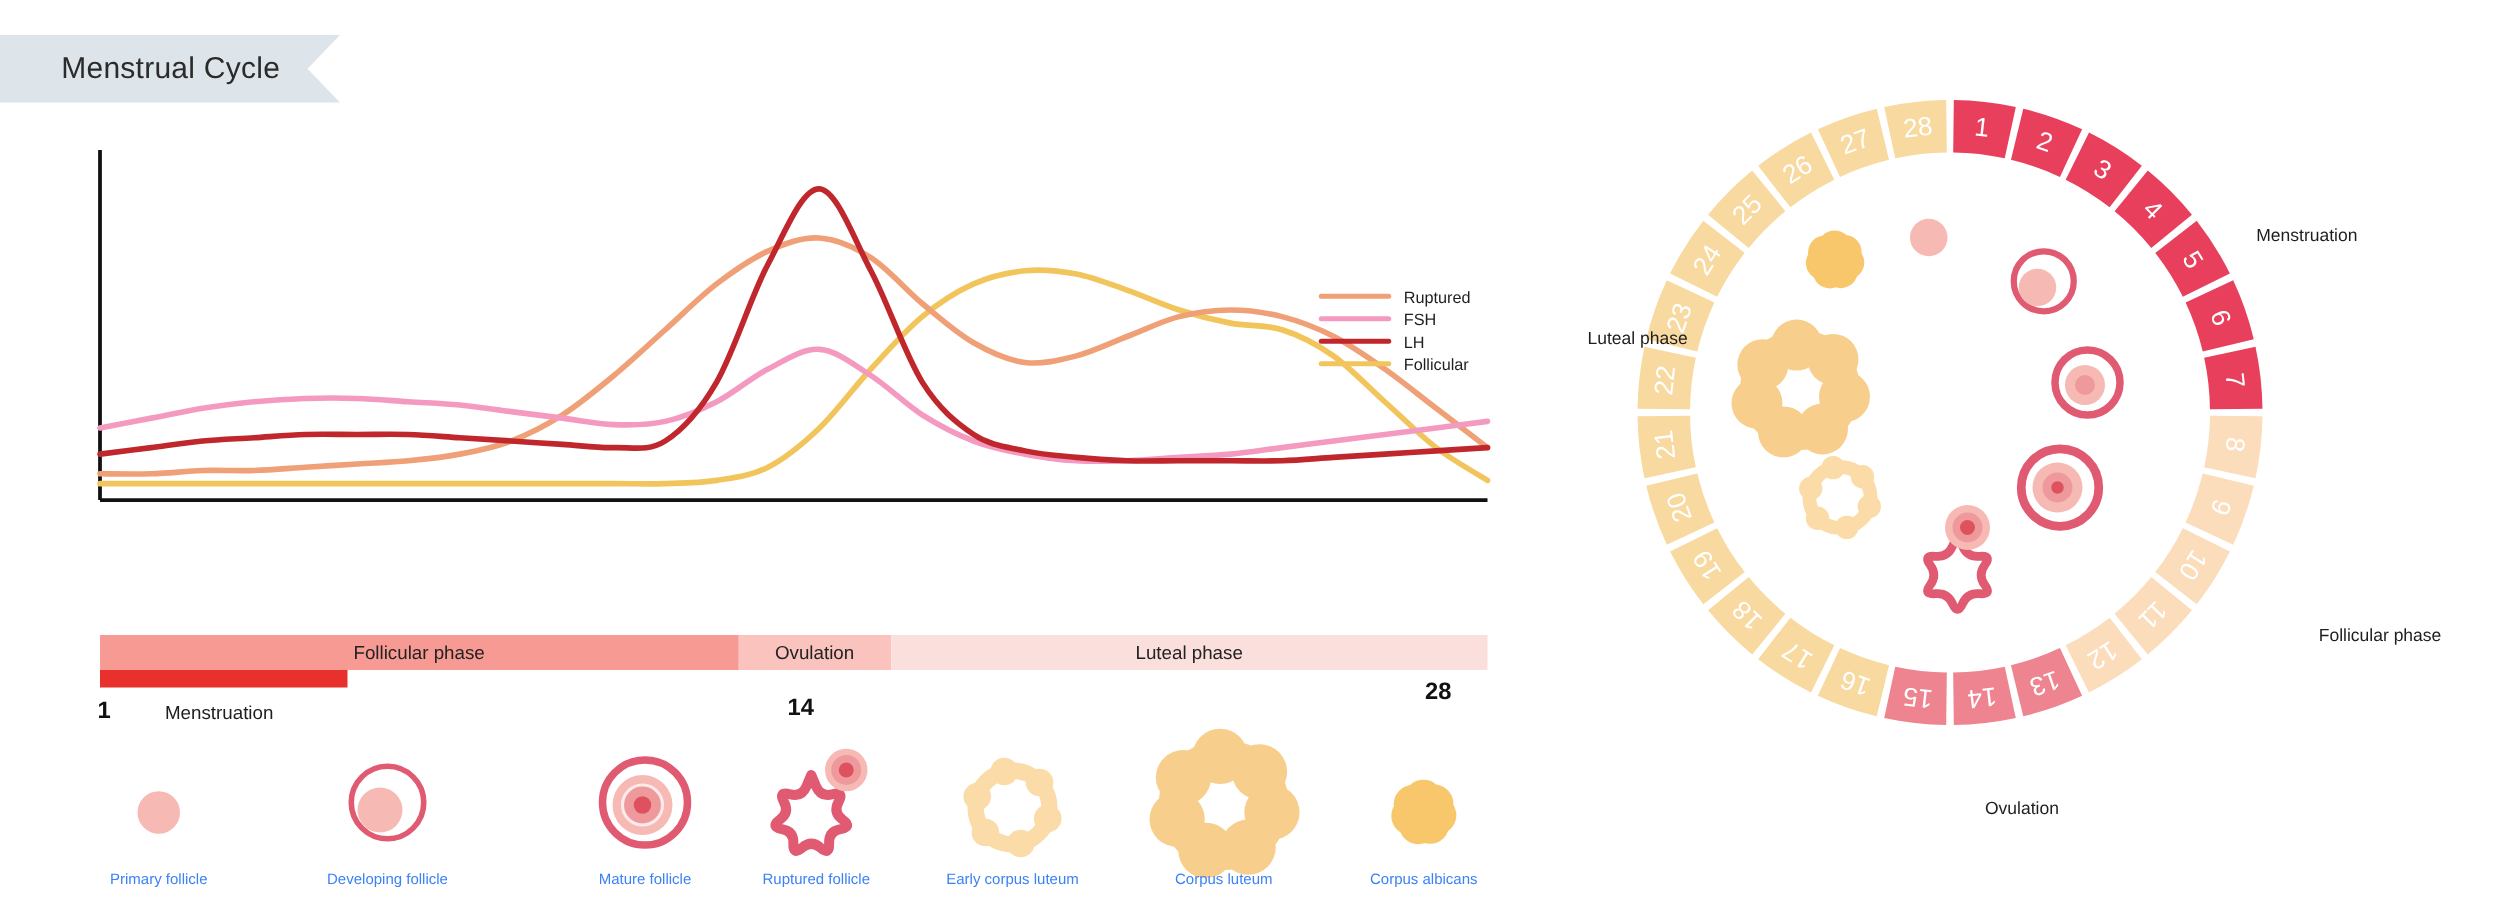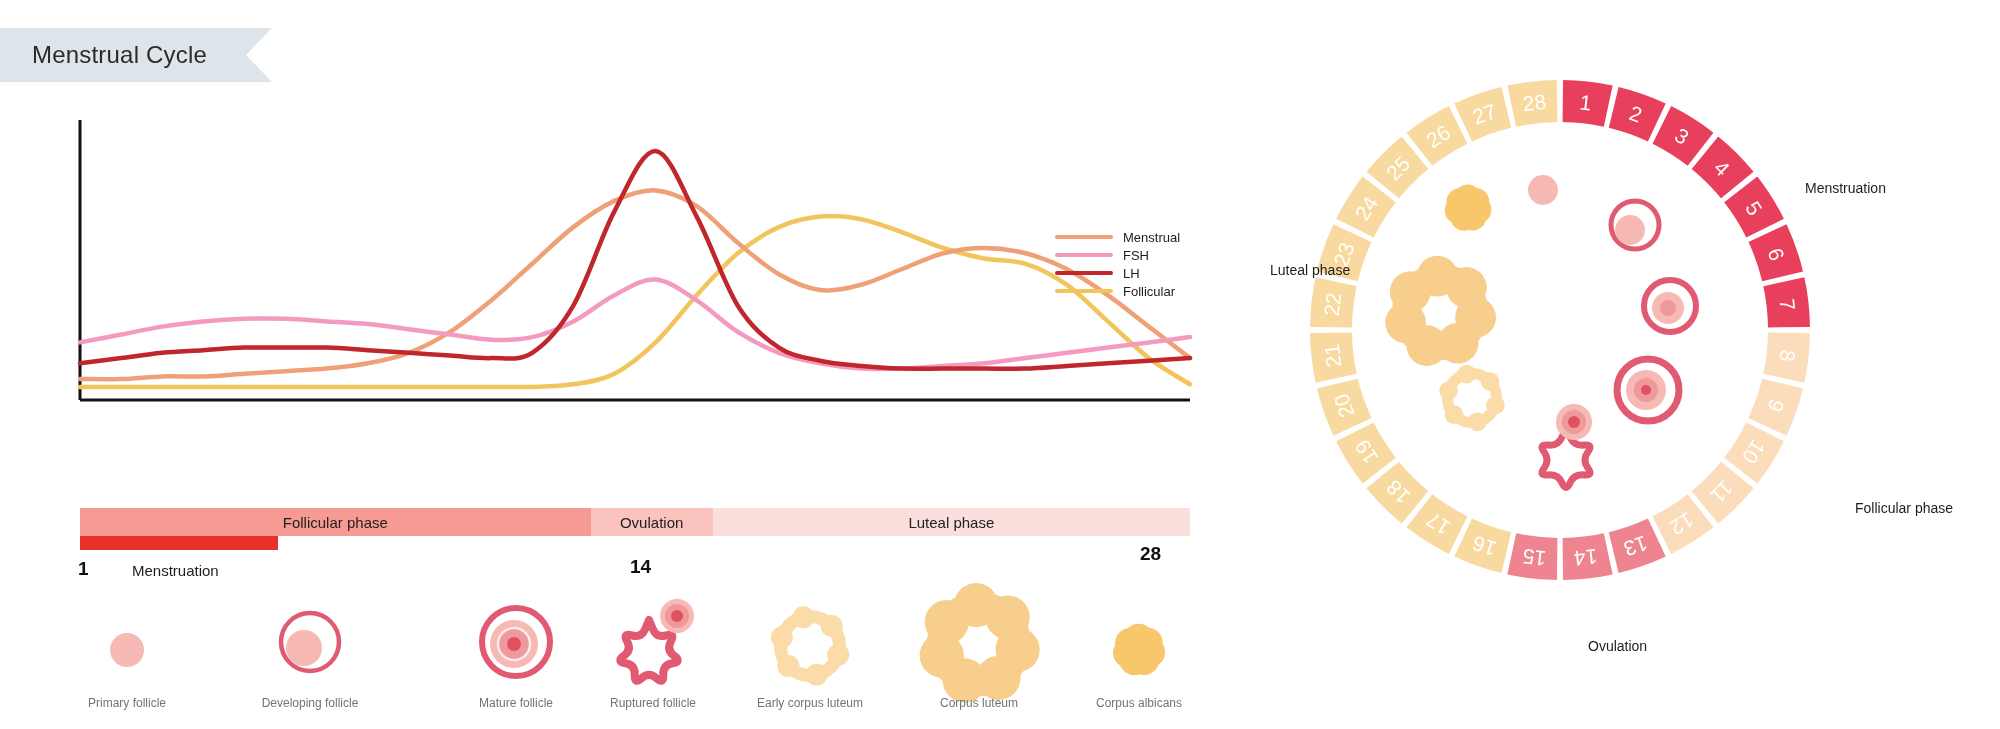--- a/index.html
+++ b/index.html
@@ -8,21 +8,21 @@
     background: #ffffff;
     font-family: "Liberation Sans", sans-serif;
     overflow: hidden;
     position: relative;
   }
   #title-banner {
     position: absolute; left: 0; top: 28px;
     width: 272px; height: 54px;
     background: #dde4ea;
     display: flex; align-items: center;
-    padding-left: 32px;
+    padding-left: 49px;
   }
   #title-banner::after {
     content: ""; position: absolute; right: 0; top: 0;
     width: 0; height: 0;
     border-top: 27px solid transparent;
     border-bottom: 27px solid transparent;
     border-right: 26px solid #ffffff;
   }
   #title-text { font-size: 24px; color: #2b2b2b; letter-spacing: .2px; }
 
@@ -40,21 +40,21 @@
   .phase-seg { display: flex; align-items: center; justify-content: center; font-size: 15px; color: #222; }
   #menstruation-bar { position: absolute; left: 80px; top: 436px; width: 198px; height: 14px; background: #e8312c; }
 
   #tick-1  { position: absolute; left: 78px;  top: 458px; font-size: 19px; font-weight: bold; color: #111; }
   #tick-14 { position: absolute; left: 630px; top: 456px; font-size: 19px; font-weight: bold; color: #111; }
   #tick-28 { position: absolute; left: 1140px;top: 443px; font-size: 19px; font-weight: bold; color: #111; }
   #menstruation-label { position: absolute; left: 132px; top: 462px; font-size: 15px; color: #1e1e1e; }
 
   
   #stages { position: absolute; left: 0; top: 480px; width: 1250px; height: 150px; }
-  .stage-caption { position: absolute; font-size: 12px; color: #737373; white-space: nowrap; transform: translateX(-50%); }
+  .stage-caption { position: absolute; font-size: 12px; color: #3b82f6; white-space: nowrap; transform: translateX(-50%); }
 
   
   #wheel-panel { position: absolute; left: 1270px; top: 40px; width: 730px; height: 650px; }
   #wheel-svg { position: absolute; left: 0; top: 0; }
   .wheel-label { position: absolute; font-size: 14px; color: #1e1e1e; white-space: nowrap; }
   #wheel-label-menstruation { left: 535px; top: 140px; }
   #wheel-label-follicular   { left: 585px; top: 460px; }
   #wheel-label-ovulation    { left: 318px; top: 598px; }
   #wheel-label-luteal       { left: 0px;   top: 222px; }
 </style>
@@ -73,21 +73,21 @@
         <path d="M80.0,286.9 C86.9,286.9 107.4,286.9 121.1,286.9 C134.8,286.9 148.5,286.9 162.2,286.9 C175.9,286.9 189.6,286.9 203.3,286.9 C217.0,286.9 230.7,286.9 244.4,286.9 C258.1,286.9 271.9,286.9 285.6,286.9 C299.3,286.9 313.0,286.9 326.7,286.9 C340.4,286.9 354.1,286.9 367.8,286.9 C381.5,286.9 395.2,286.9 408.9,286.9 C422.6,286.9 436.3,286.9 450.0,286.9 C463.7,286.9 477.4,286.9 491.1,286.9 C504.8,286.9 518.5,287.3 532.2,286.9 C545.9,286.5 559.6,286.5 573.3,284.3 C587.0,282.1 600.7,280.8 614.4,273.8 C628.1,266.8 641.9,255.5 655.6,242.4 C669.3,229.3 683.0,210.0 696.7,195.2 C710.4,180.4 724.1,164.6 737.8,153.3 C751.5,141.9 765.2,133.2 778.9,127.1 C792.6,121.0 806.3,117.9 820.0,116.6 C833.7,115.3 847.4,116.6 861.1,119.2 C874.8,121.8 888.5,127.5 902.2,132.3 C915.9,137.1 929.6,143.7 943.3,148.0 C957.0,152.4 970.7,155.9 984.4,158.5 C998.1,161.1 1011.9,159.4 1025.6,163.8 C1039.3,168.1 1053.0,175.1 1066.7,184.7 C1080.4,194.3 1094.1,209.2 1107.8,221.4 C1121.5,233.6 1135.2,247.6 1148.9,258.1 C1162.6,268.6 1183.1,279.9 1190.0,284.3" fill="none" stroke="#F2C55C" stroke-width="4.5" stroke-linecap="round"></path>
         <path d="M80.0,279.0 C86.9,279.0 107.4,279.5 121.1,279.0 C134.8,278.6 148.5,276.9 162.2,276.4 C175.9,276.0 189.6,276.9 203.3,276.4 C217.0,276.0 230.7,274.7 244.4,273.8 C258.1,272.9 271.9,272.1 285.6,271.2 C299.3,270.3 313.0,269.9 326.7,268.6 C340.4,267.3 354.1,265.9 367.8,263.3 C381.5,260.7 395.2,258.1 408.9,252.8 C422.6,247.6 436.3,240.6 450.0,231.9 C463.7,223.1 477.4,211.8 491.1,200.4 C504.8,189.1 518.5,176.0 532.2,163.8 C545.9,151.5 559.6,137.6 573.3,127.1 C587.0,116.6 600.7,107.0 614.4,100.9 C628.1,94.8 641.9,89.5 655.6,90.4 C669.3,91.3 683.0,97.4 696.7,106.1 C710.4,114.9 724.1,131.4 737.8,142.8 C751.5,154.2 765.2,166.4 778.9,174.2 C792.6,182.1 806.3,188.2 820.0,190.0 C833.7,191.7 847.4,188.2 861.1,184.7 C874.8,181.2 888.5,174.2 902.2,169.0 C915.9,163.8 929.6,156.8 943.3,153.3 C957.0,149.8 970.7,148.0 984.4,148.0 C998.1,148.0 1011.9,149.8 1025.6,153.3 C1039.3,156.8 1053.0,162.0 1066.7,169.0 C1080.4,176.0 1094.1,185.6 1107.8,195.2 C1121.5,204.8 1135.2,216.2 1148.9,226.6 C1162.6,237.1 1183.1,252.8 1190.0,258.1" fill="none" stroke="#EFA077" stroke-width="4.5" stroke-linecap="round"></path>
         <path d="M80.0,242.4 C86.9,241.1 107.4,237.1 121.1,234.5 C134.8,231.9 148.5,228.8 162.2,226.6 C175.9,224.5 189.6,222.7 203.3,221.4 C217.0,220.1 230.7,219.2 244.4,218.8 C258.1,218.3 271.9,218.3 285.6,218.8 C299.3,219.2 313.0,220.5 326.7,221.4 C340.4,222.3 354.1,222.7 367.8,224.0 C381.5,225.3 395.2,227.5 408.9,229.3 C422.6,231.0 436.3,232.8 450.0,234.5 C463.7,236.2 477.4,239.3 491.1,239.7 C504.8,240.2 518.5,240.2 532.2,237.1 C545.9,234.1 559.6,228.4 573.3,221.4 C587.0,214.4 600.7,202.2 614.4,195.2 C628.1,188.2 641.9,178.6 655.6,179.5 C669.3,180.4 683.0,191.7 696.7,200.4 C710.4,209.2 724.1,223.1 737.8,231.9 C751.5,240.6 765.2,247.6 778.9,252.8 C792.6,258.1 806.3,260.7 820.0,263.3 C833.7,265.9 847.4,267.7 861.1,268.6 C874.8,269.4 888.5,269.0 902.2,268.6 C915.9,268.1 929.6,266.8 943.3,265.9 C957.0,265.1 970.7,264.6 984.4,263.3 C998.1,262.0 1011.9,259.8 1025.6,258.1 C1039.3,256.3 1053.0,254.6 1066.7,252.8 C1080.4,251.1 1094.1,249.3 1107.8,247.6 C1121.5,245.9 1135.2,244.1 1148.9,242.4 C1162.6,240.6 1183.1,238.0 1190.0,237.1" fill="none" stroke="#F49AC1" stroke-width="4.5" stroke-linecap="round"></path>
         <path d="M80.0,263.3 C86.9,262.4 107.4,259.8 121.1,258.1 C134.8,256.3 148.5,254.2 162.2,252.8 C175.9,251.5 189.6,251.1 203.3,250.2 C217.0,249.3 230.7,248.0 244.4,247.6 C258.1,247.2 271.9,247.6 285.6,247.6 C299.3,247.6 313.0,247.2 326.7,247.6 C340.4,248.0 354.1,249.3 367.8,250.2 C381.5,251.1 395.2,252.0 408.9,252.8 C422.6,253.7 436.3,254.6 450.0,255.5 C463.7,256.3 477.4,258.5 491.1,258.1 C504.8,257.6 518.5,261.6 532.2,252.8 C545.9,244.1 559.6,229.3 573.3,205.7 C587.0,182.1 600.7,137.1 614.4,111.4 C628.1,85.6 641.9,50.2 655.6,51.1 C669.3,52.0 683.0,90.8 696.7,116.6 C710.4,142.4 724.1,183.8 737.8,205.7 C751.5,227.5 765.2,238.4 778.9,247.6 C792.6,256.8 806.3,257.6 820.0,260.7 C833.7,263.8 847.4,264.6 861.1,265.9 C874.8,267.3 888.5,268.1 902.2,268.6 C915.9,269.0 929.6,268.6 943.3,268.6 C957.0,268.6 970.7,268.6 984.4,268.6 C998.1,268.6 1011.9,269.0 1025.6,268.6 C1039.3,268.1 1053.0,266.8 1066.7,265.9 C1080.4,265.1 1094.1,264.2 1107.8,263.3 C1121.5,262.4 1135.2,261.6 1148.9,260.7 C1162.6,259.8 1183.1,258.5 1190.0,258.1" fill="none" stroke="#C0272D" stroke-width="4.5" stroke-linecap="round"></path>
       </g>
   </svg>
 
   <div id="legend">
     <div class="legend-row">
       <span class="legend-swatch" style="background: rgb(239, 160, 119);"></span>
-      <span class="legend-label">Menstrual</span>
+      <span class="legend-label">Ruptured</span>
     </div>
     <div class="legend-row">
       <span class="legend-swatch" style="background: rgb(244, 154, 193);"></span>
       <span class="legend-label">FSH</span>
     </div>
     <div class="legend-row">
       <span class="legend-swatch" style="background: rgb(192, 39, 45);"></span>
       <span class="legend-label">LH</span>
     </div>
     <div class="legend-row">

